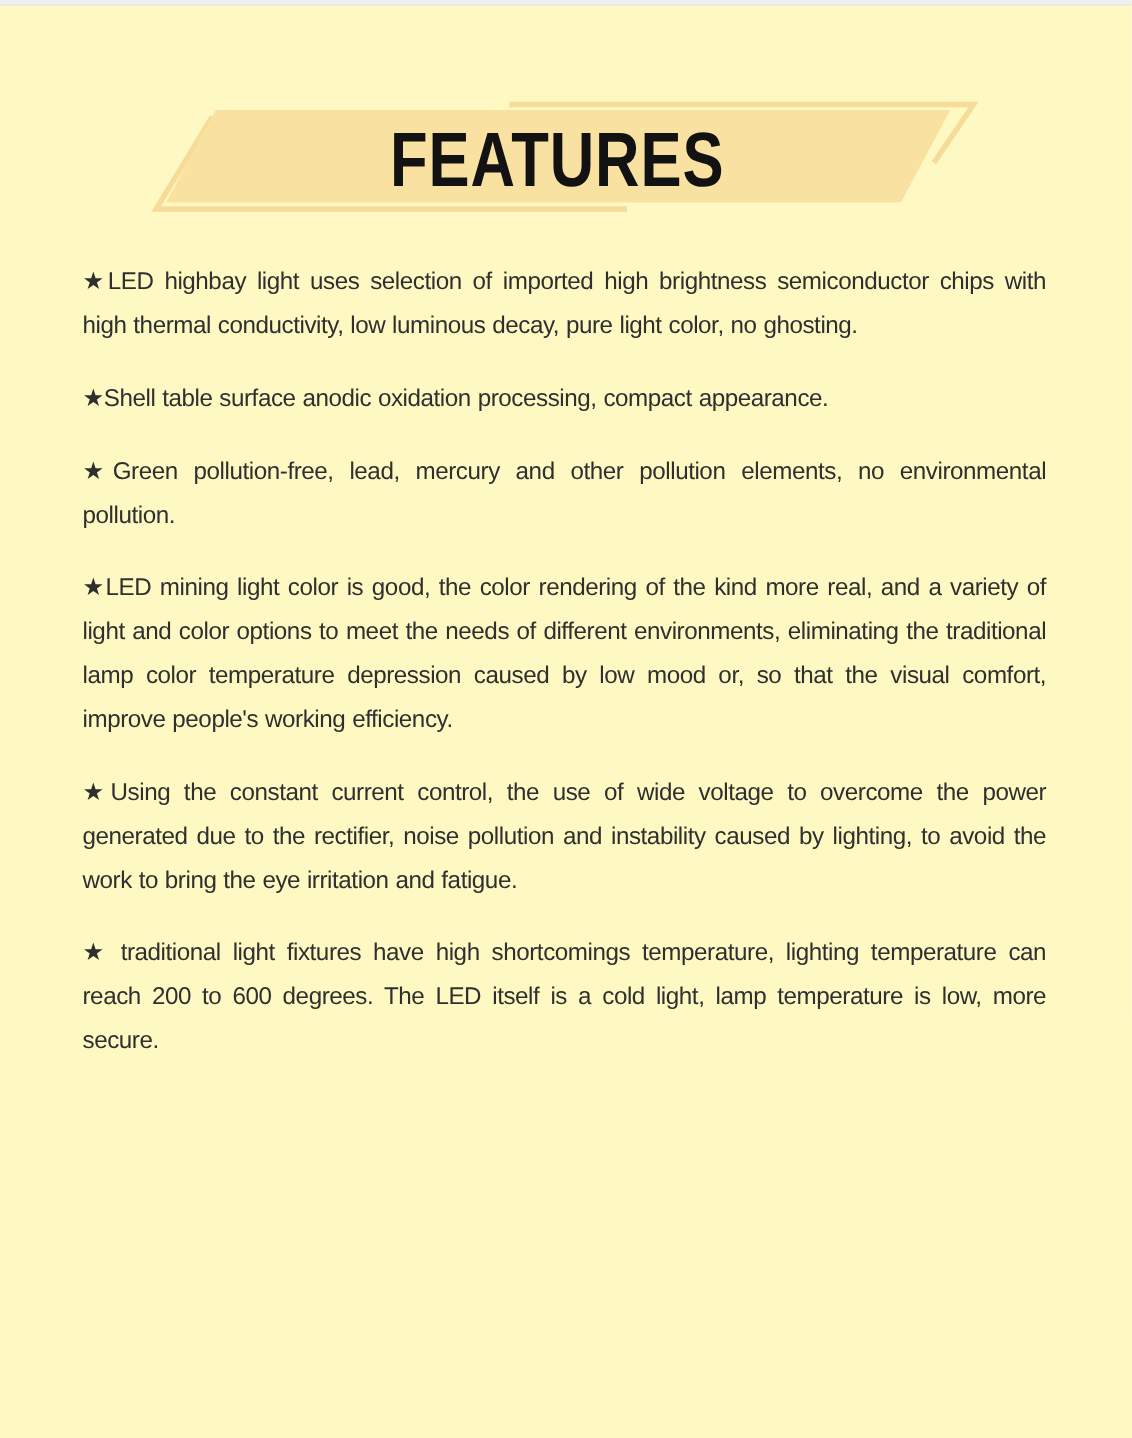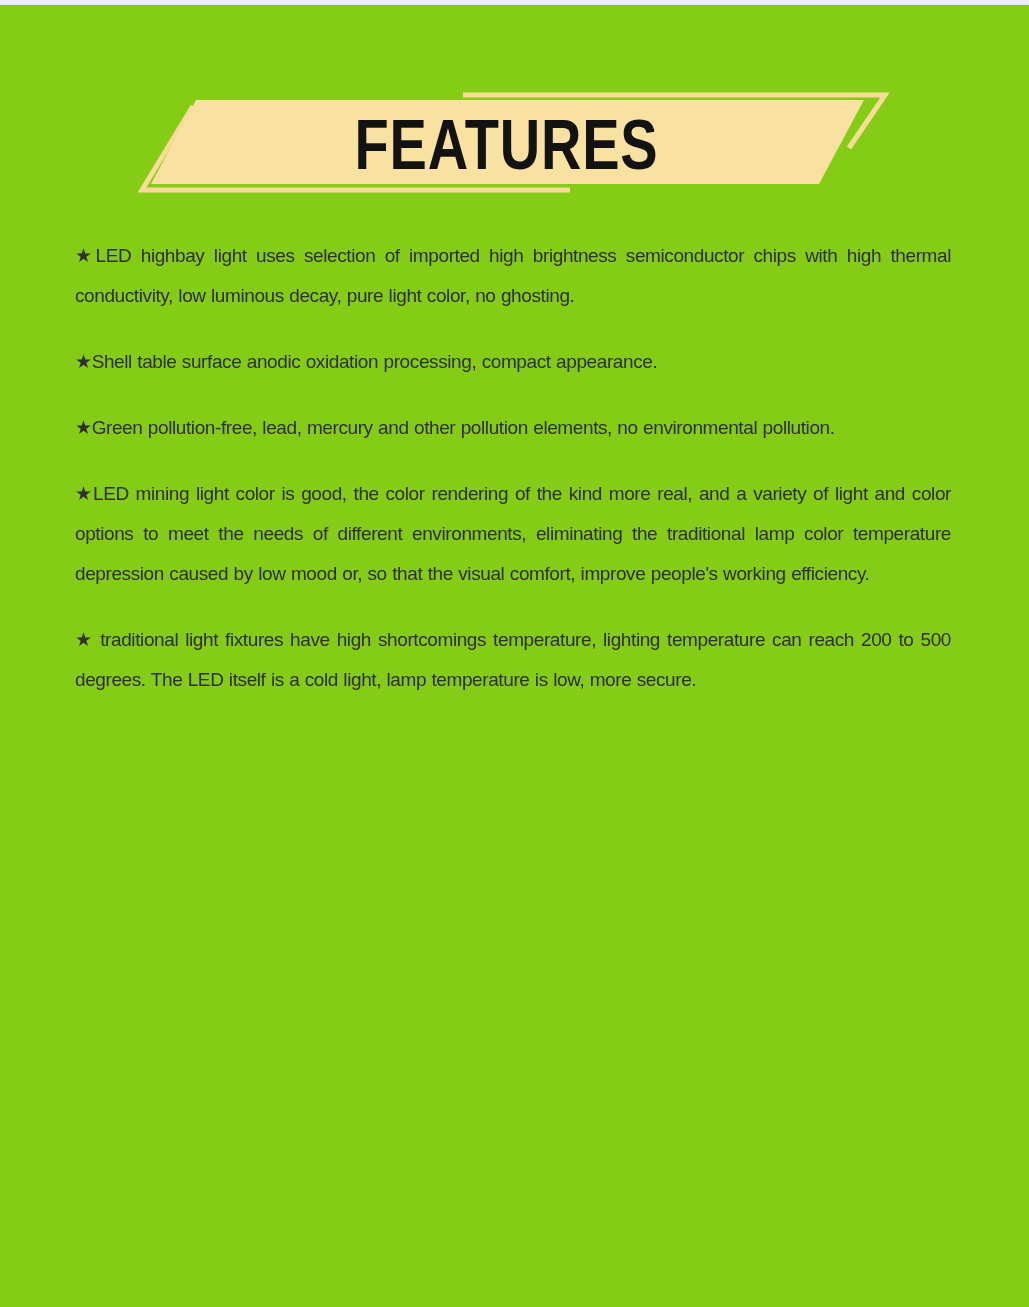--- a/index.html
+++ b/index.html
@@ -1,20 +1,20 @@
 <!DOCTYPE html>
 <html><head>
 <meta charset="utf-8">
 <style>
   html,body{margin:0;padding:0;background:#ffffff;}
   .page{
     position:relative;
     width:1029px;
     height:1307px;
-    background:#84cc16;
+    background:#fef9c3;
     overflow:hidden;
     font-family:"Liberation Sans","DejaVu Sans",sans-serif;
   }
   .top-strip{
     position:absolute;top:0;left:0;width:100%;height:4px;
     background:#f0f0f0;border-bottom:1px solid #e4e4e4;
   }
   .header{
     position:absolute;top:0;left:0;width:1029px;height:230px;
   }
@@ -31,21 +31,21 @@
     transform-origin:50% 50%;
     white-space:nowrap;
   }
   .content{
     position:absolute;
     top:236px;left:75px;width:880px;
     color:#2f2f2f;
   }
   .feature{
     margin:0 4px 26px 0;
-    font-size:19px;
+    font-size:22px;
     line-height:40px;
     letter-spacing:-0.4px;
     text-align:justify;
     word-spacing:0.5px;
   }
 </style>
 </head>
 <body>
 
 <div class="page">
@@ -62,16 +62,17 @@
       <polygon points="196,100 864,100 819,184 151,184" fill="#F9E1A1"></polygon>
     </svg>
     <div class="banner-title">FEATURES</div>
   </div>
 
   <div class="content">
     <p class="feature">★LED highbay light uses selection of imported high brightness semiconductor chips with high thermal conductivity, low luminous decay, pure light color, no ghosting.</p>
     <p class="feature">★Shell table surface anodic oxidation processing, compact appearance.</p>
     <p class="feature">★Green pollution-free, lead, mercury and other pollution elements, no environ­mental pollution.</p>
     <p class="feature">★LED mining light color is good, the color rendering of the kind more real, and a variety of light and color options to meet the needs of different environments, eliminating the traditional lamp color temperature depression caused by low mood or, so that the visual comfort, improve people's working efficiency.</p>
-    <p class="feature">★ traditional light fixtures have high shortcomings temperature, lighting tem­perature can reach 200 to 500 degrees. The LED itself is a cold light, lamp tempera­ture is low, more secure.</p>
+    <p class="feature">★Using the constant current control, the use of wide voltage to overcome the power generated due to the rectifier, noise pollution and instability caused by lighting, to avoid the work to bring the eye irritation and fatigue.</p>
+    <p class="feature">★ traditional light fixtures have high shortcomings temperature, lighting tem­perature can reach 200 to 600 degrees. The LED itself is a cold light, lamp tempera­ture is low, more secure.</p>
   </div>
 
 </div>
 
 </body></html>

